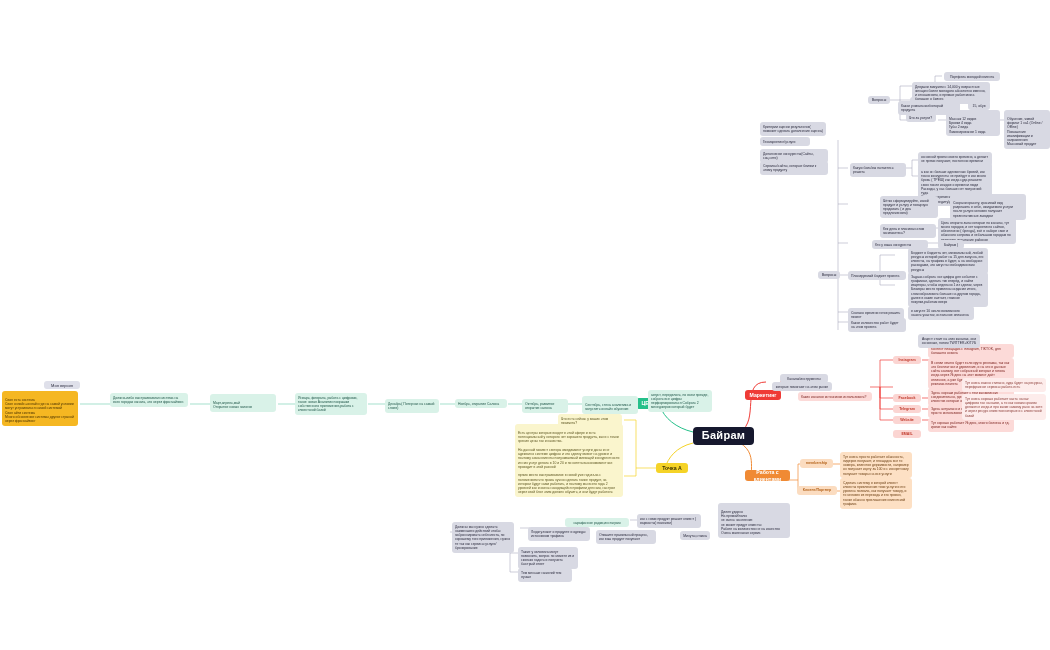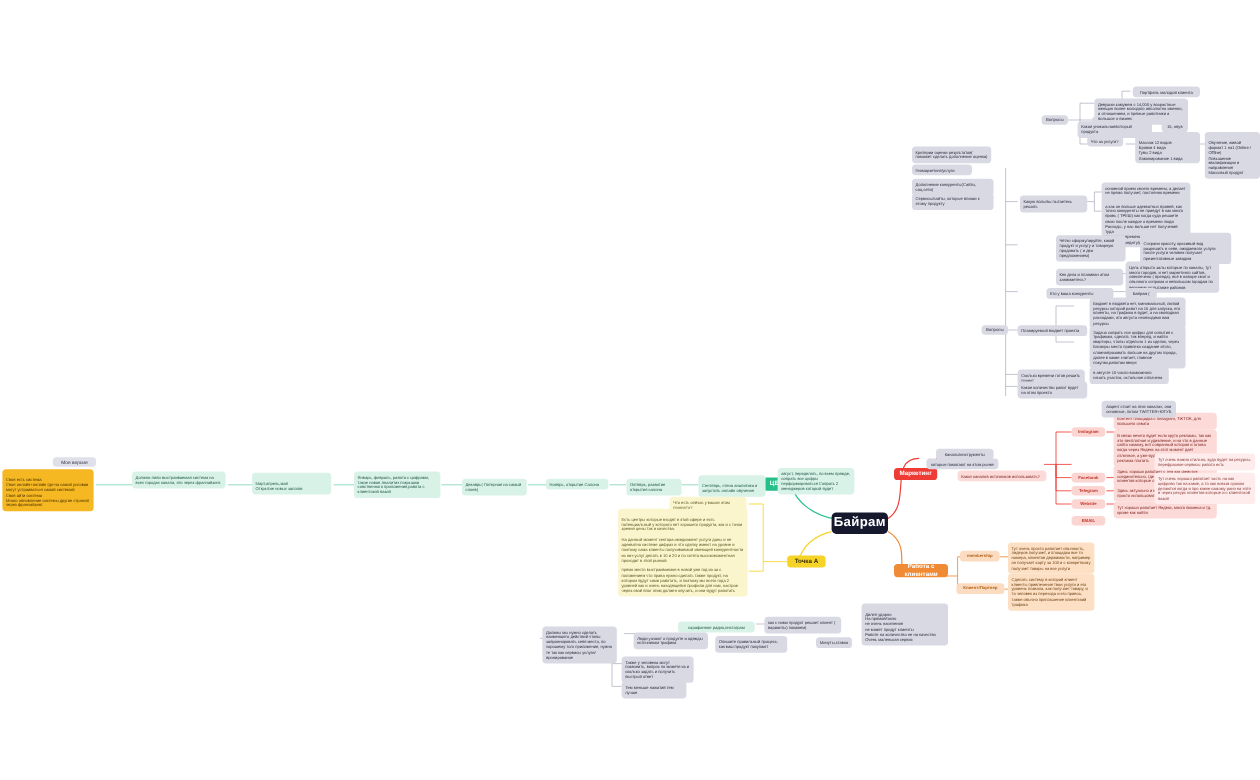--- a/index.html
+++ b/index.html
@@ -118,21 +118,21 @@
     <path d="M568 404 L 582 404" stroke="#7fd3b8" stroke-width=".7" fill="none"></path>
 
     <path d="M520 528 L 530 528" stroke="#9a9bb0" stroke-width=".5" fill="none"></path>
     <path d="M570 520 L 580 520" stroke="#9a9bb0" stroke-width=".5" fill="none"></path>
     <path d="M630 520 L 640 520" stroke="#9a9bb0" stroke-width=".5" fill="none"></path>
     <path d="M450 532 L 460 532" stroke="#9a9bb0" stroke-width=".5" fill="none"></path>
     <path d="M510 528 L 510 553 L 520 553" stroke="#9a9bb0" stroke-width=".5" fill="none"></path>
     <path d="M510 553 L 510 572 L 518 572" stroke="#9a9bb0" stroke-width=".5" fill="none"></path>
   </svg>
 
-  <div class="node central" style="left:693px;top:427px;width:47px;height:18px;">
+  <div class="node central" style="left:693px;top:427px;width:61px;height:18px;">
     <span>Байрам</span>
   </div>
 
   <div class="node lvl1 green" style="left:636px;top:398px;width:56px;height:11px;">
     <span>ЦЕЛЬ, ЭФФЕКТЫ</span>
   </div>
 
   <div class="node lvl1 red" style="left:745px;top:390px;width:36px;height:10px;">
     <span>Маркетинг</span>
   </div>

